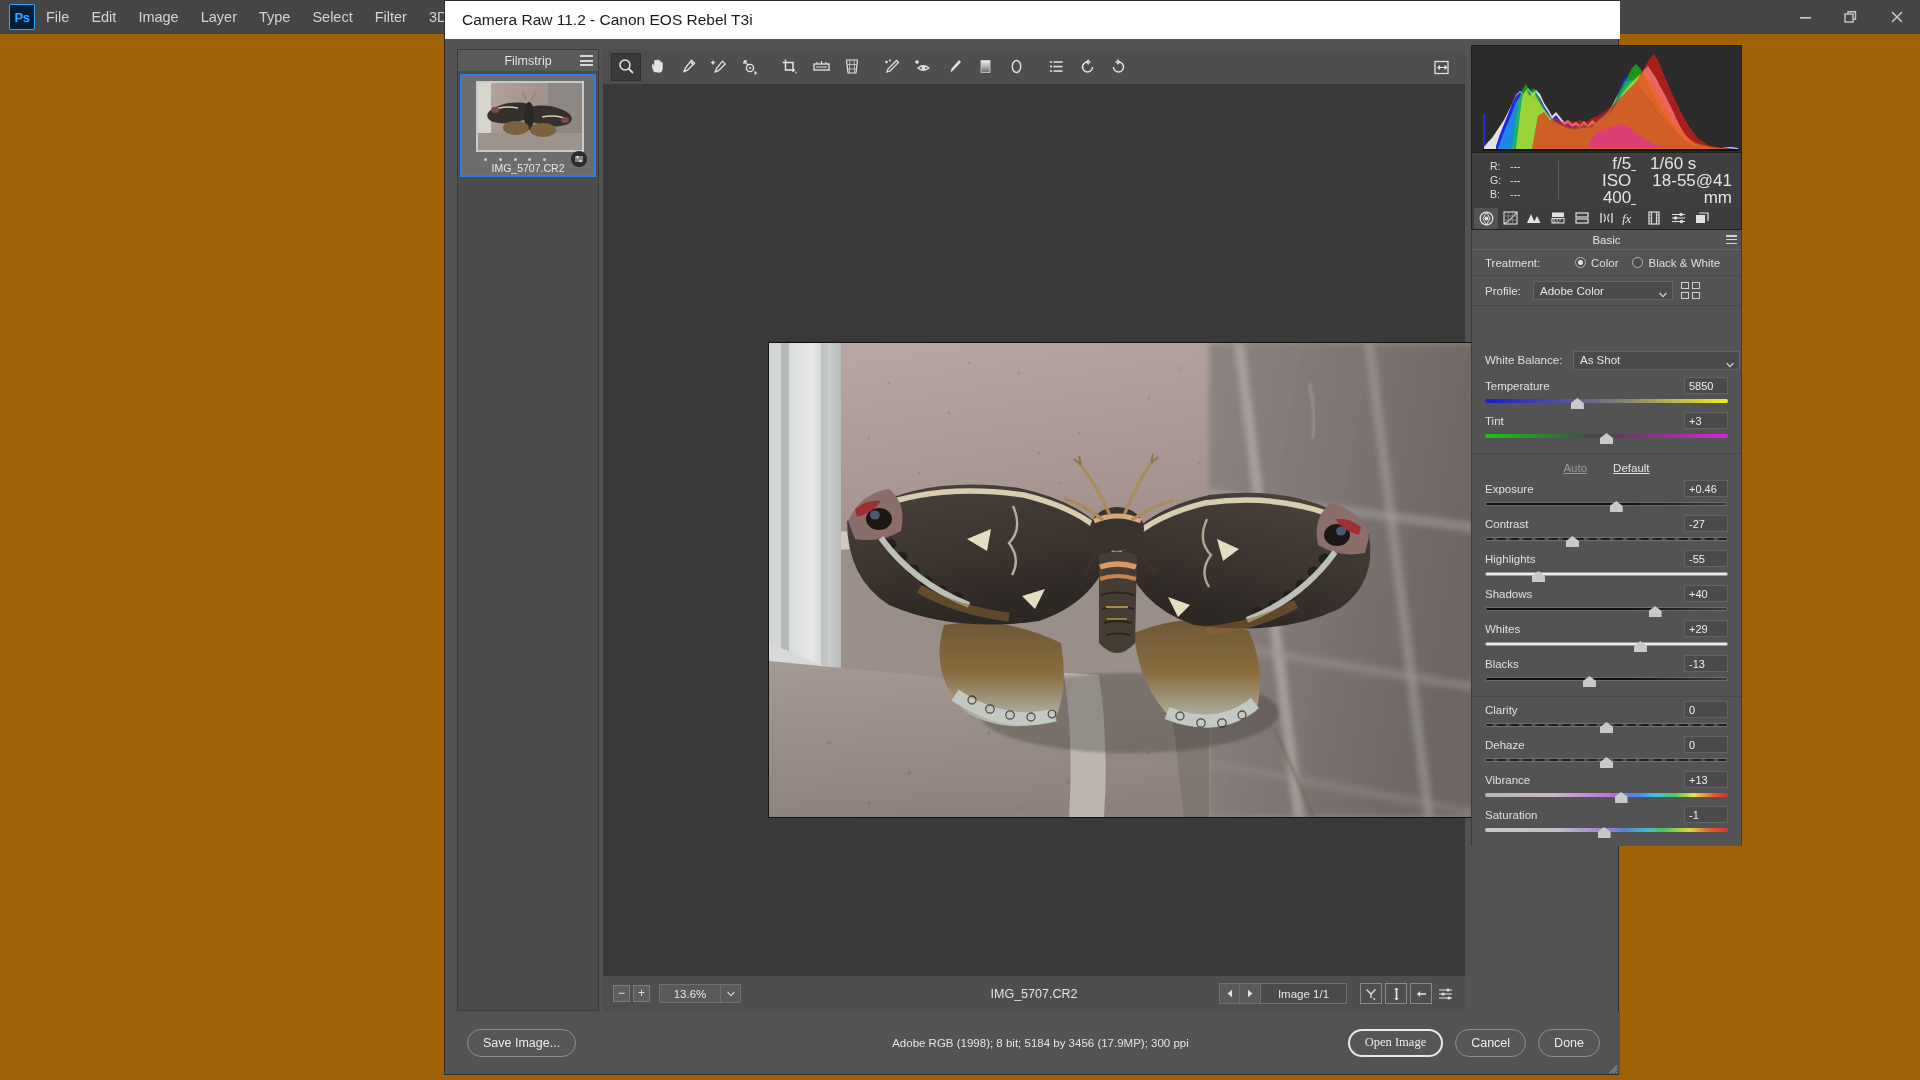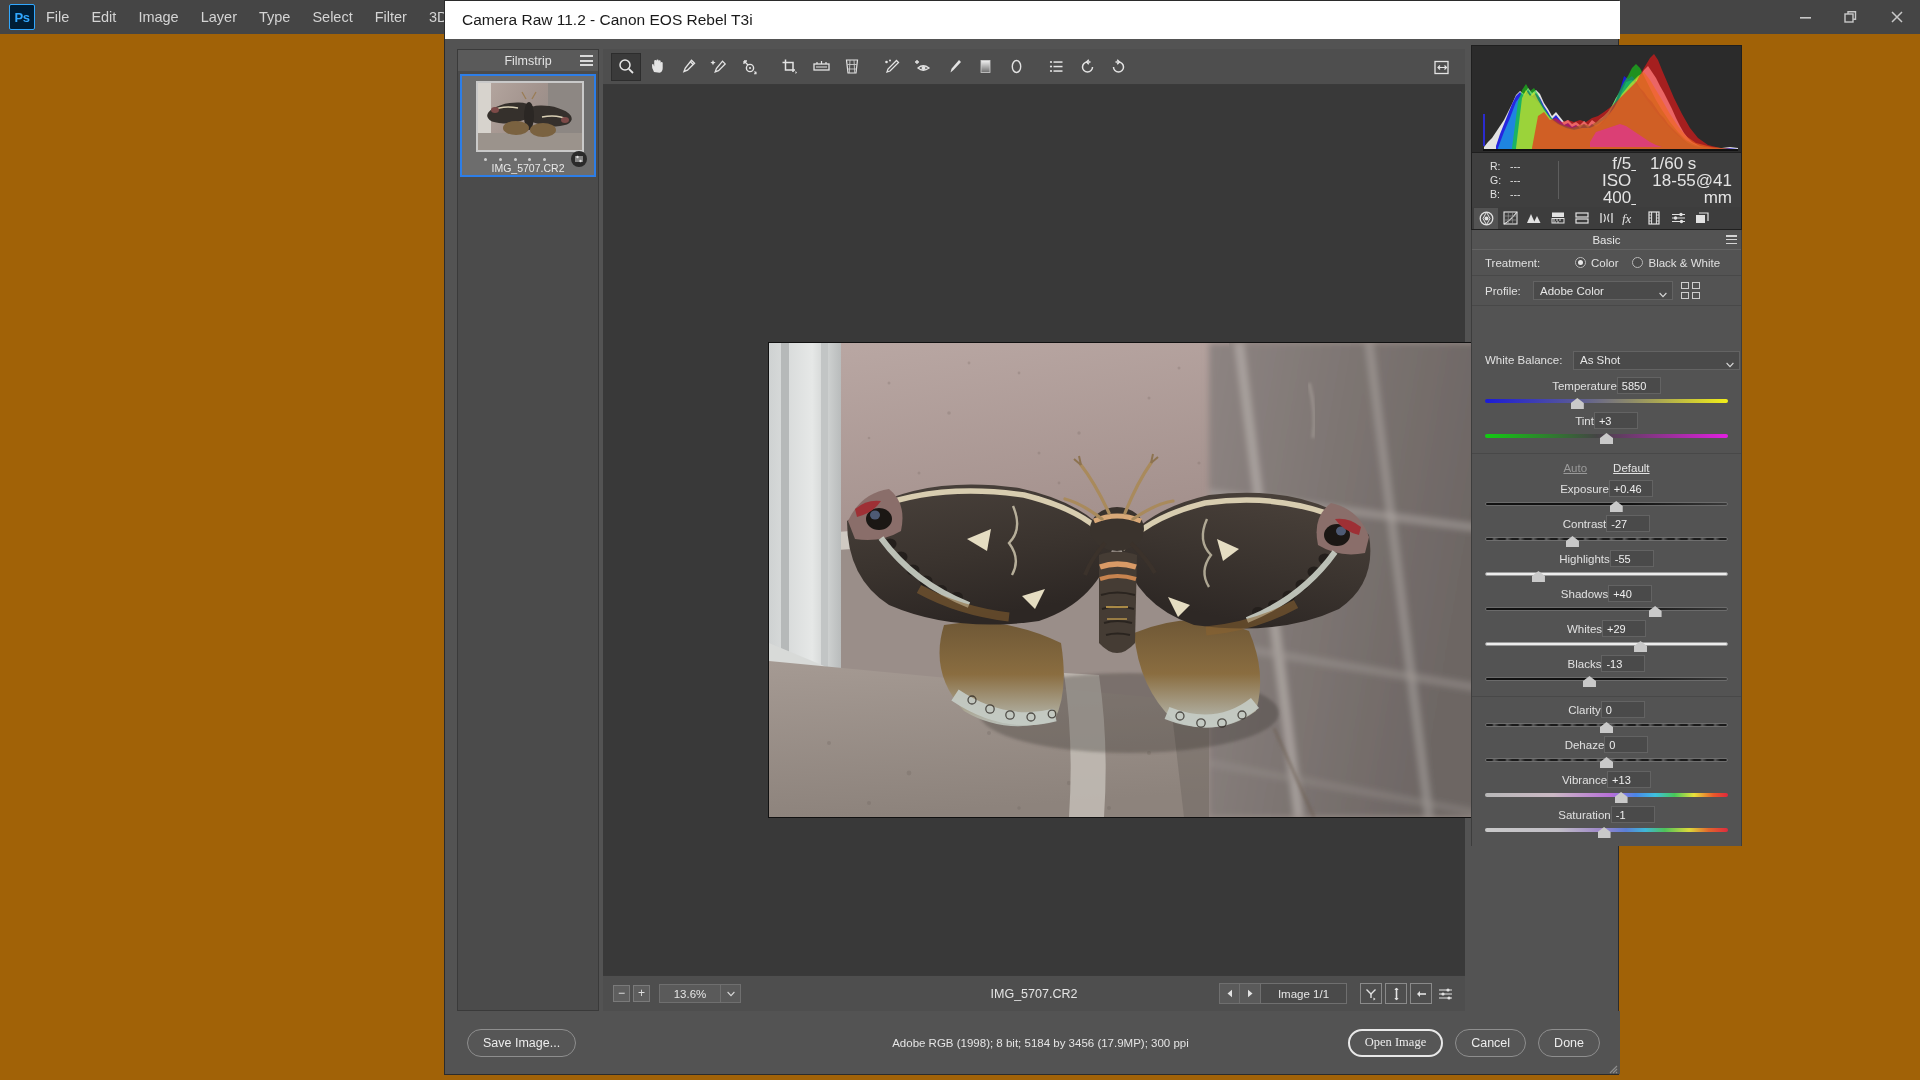--- a/index.html
+++ b/index.html
@@ -228,21 +228,21 @@
   }
   .select .car {
     position: absolute; right: 6px; top: 6px; width: 7px; height: 5px;
   }
   .grid-ic { display: grid; grid-template-columns: 8px 8px; gap: 3px; margin-left: 8px; }
   .grid-ic i { width: 8px; height: 7px; border: 1px solid #cfcfcf; display:block; }
 
   .wb-row { height: 28px; display: flex; align-items: center; padding-left: 13px; margin-top: 40px; }
 
   .slider-block { padding: 0 13px; margin-top: 2px; }
-  .slider-head { display: flex; align-items: center; justify-content: center; height: 19px; }
+  .slider-head { display: flex; align-items: center; justify-content: space-between; height: 19px; }
   .slider-name { color: #e0e0e0; font-size: 11.5px; }
   .slider-val {
     width: 44px; height: 17px; background: #4a4a4a; border: 1px solid #636363;
     color: #efefef; font-size: 11px; display: flex; align-items: center;
     padding-left: 4px;
   }
   .track-wrap { position: relative; height: 13px; margin-top: 1px; }
   .track {
     position: absolute; left: 0; top: 3px; width: 100%; height: 4px; border-radius: 2px;
   }

